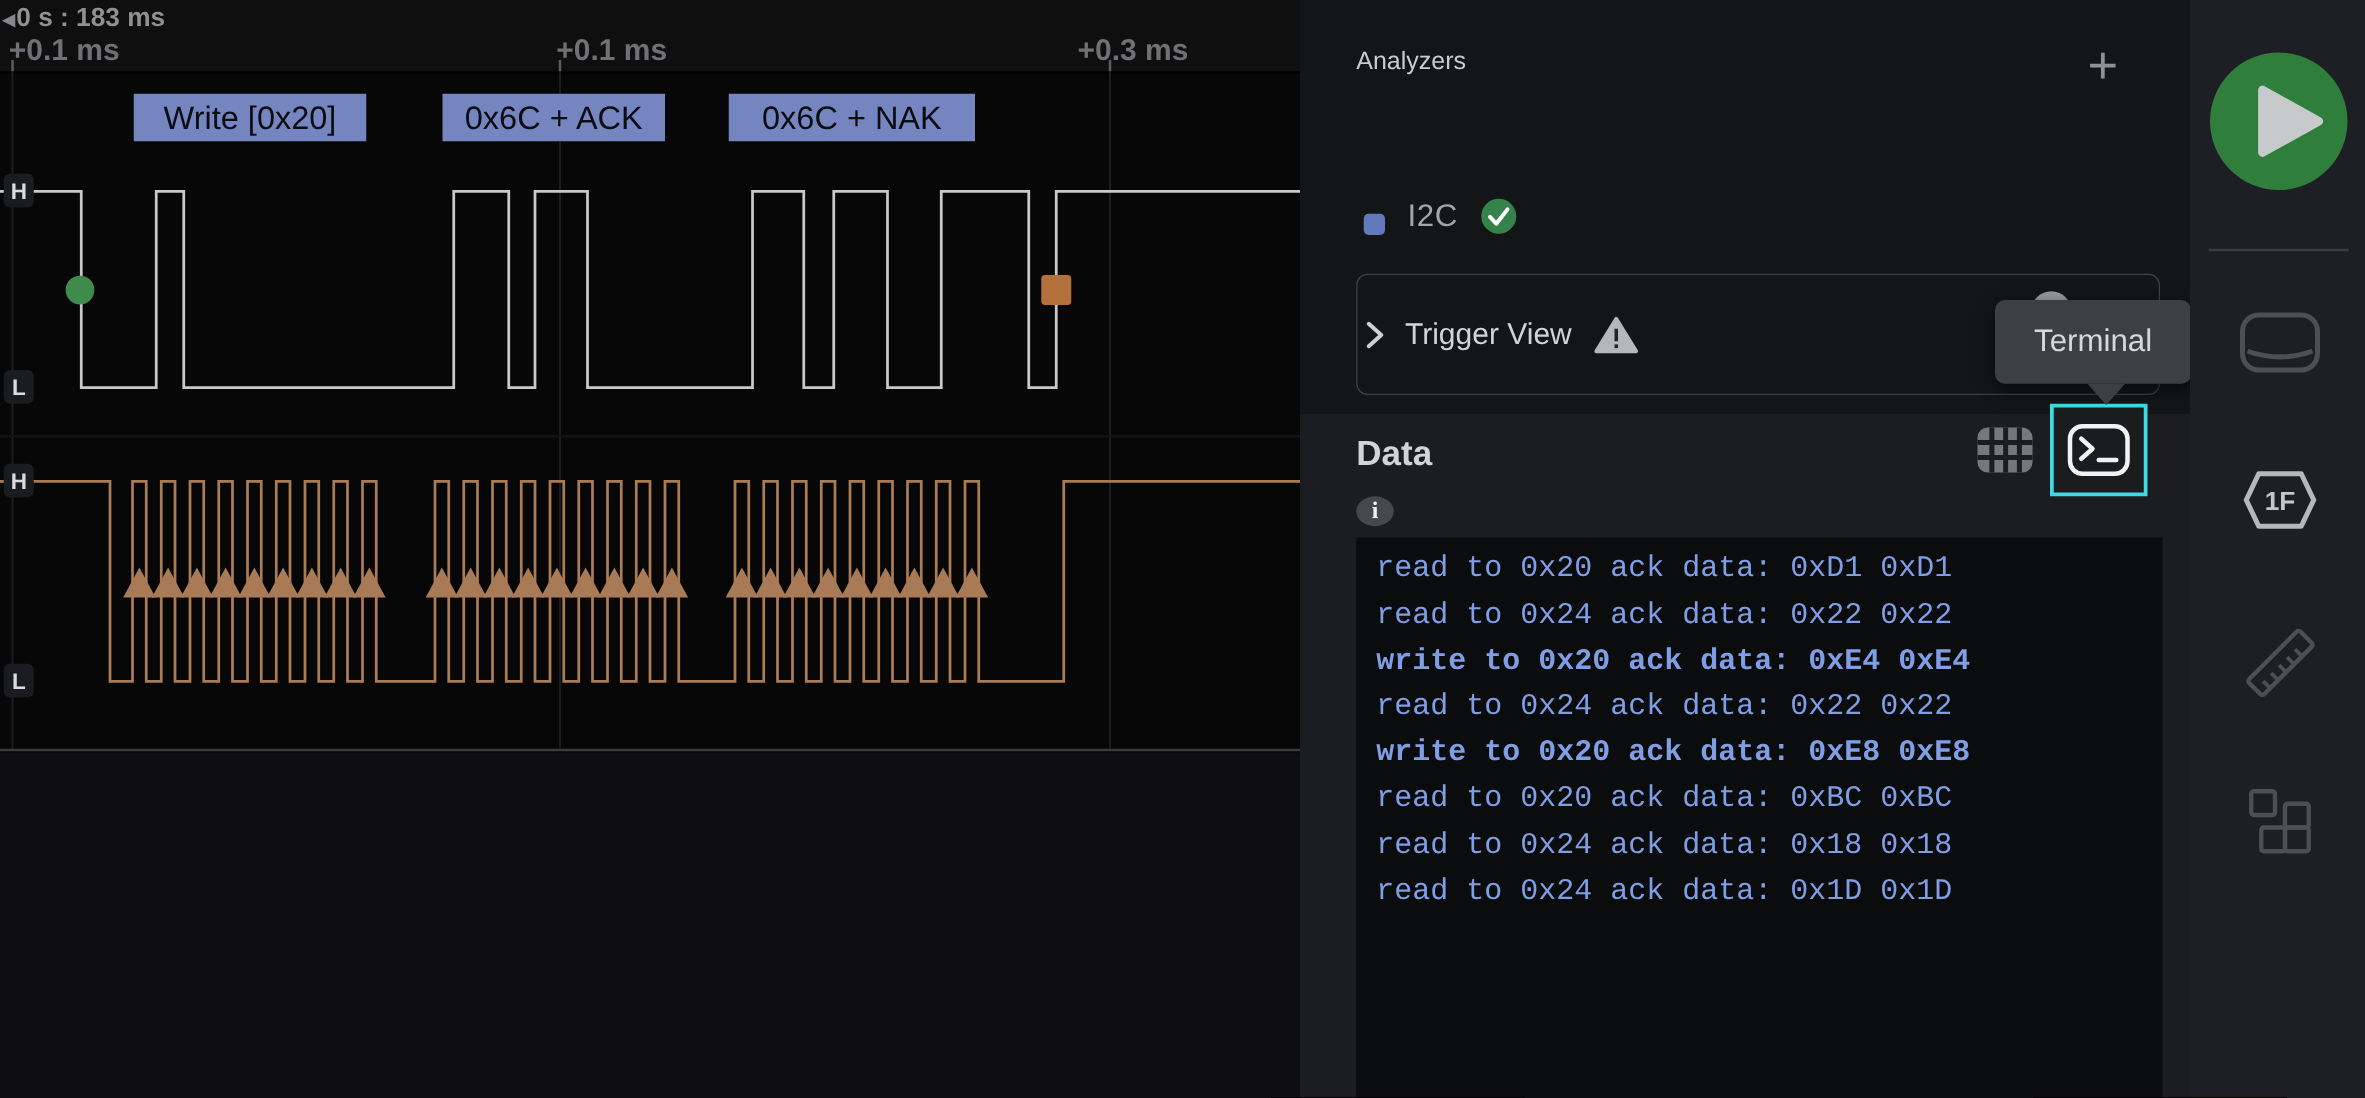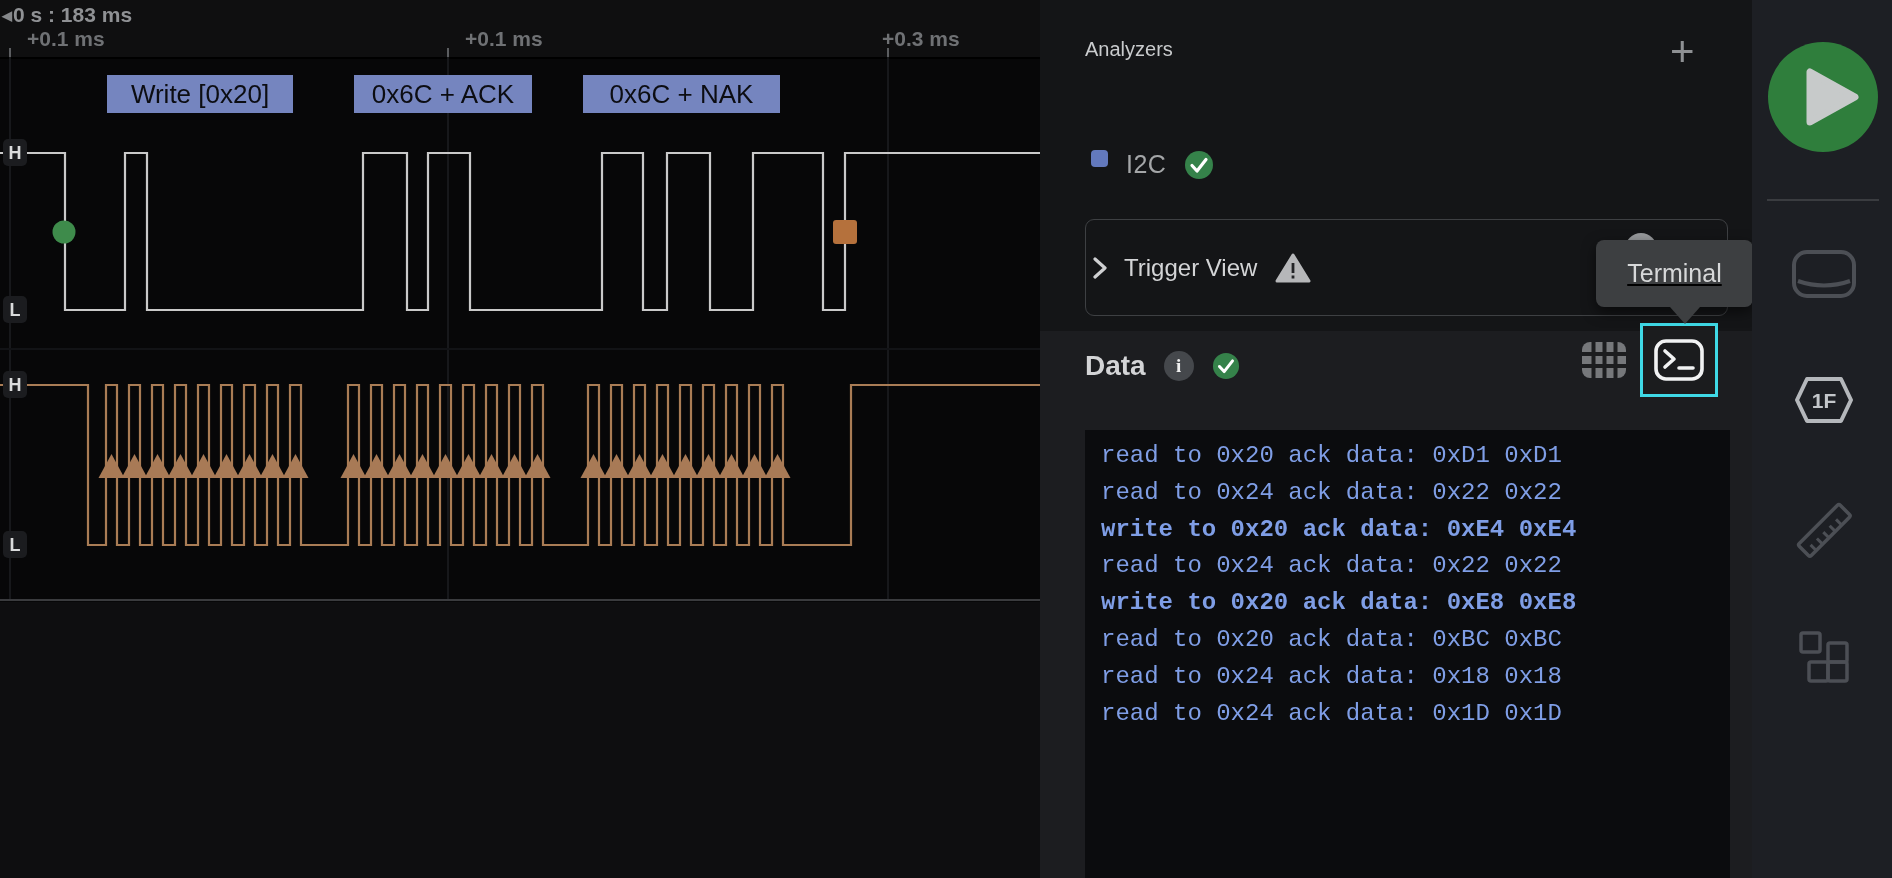--- a/index.html
+++ b/index.html
@@ -4,45 +4,45 @@
 <style>
   html,body{margin:0;padding:0;background:#000;}
   .stage{position:relative;width:1892px;height:878px;overflow:hidden;background:#070708;
          font-family:"Liberation Sans",sans-serif;}
   
   .ruler{position:absolute;left:0;top:0;width:1040px;height:57px;background:#0f0f10;
          border-bottom:2px solid #000;}
   .ruler-primary{position:absolute;left:2px;top:3px;font-size:21px;font-weight:bold;color:#8f9194;
                  display:flex;align-items:center;gap:1px;}
   .ruler-primary .tri{font-size:13px;line-height:21px;color:#85878a;}
-  .ruler-marker{position:absolute;top:27px;font-size:21px;font-weight:bold;color:#6f7174;white-space:nowrap;margin-left:20px;}
+  .ruler-marker{position:absolute;top:27px;font-size:24px;font-weight:bold;color:#6f7174;white-space:nowrap;}
   .wave-lower{position:absolute;left:0;top:602px;width:1040px;height:276px;background:#0e0e10;}
   #wave{position:absolute;left:0;top:0;}
   
   .panel-top{position:absolute;left:1040px;top:0;width:712px;height:331px;background:#141517;}
   .panel-bottom{position:absolute;left:1040px;top:331px;width:712px;height:547px;background:#1c1d20;}
   .analyzers-title{position:absolute;left:1085px;top:38px;font-size:20px;font-weight:400;color:#c9cbcd;}
   .add-btn{position:absolute;left:1664px;top:30px;font-size:42px;font-weight:300;color:#8e9093;
            background:none;border:none;cursor:pointer;line-height:1;}
-  .i2c-row{position:absolute;left:1091px;top:150px;display:flex;align-items:flex-start;gap:18px;height:38px;}
+  .i2c-row{position:absolute;left:1091px;top:150px;display:flex;align-items:flex-end;gap:18px;height:38px;}
   .i2c-swatch{width:17px;height:17px;border-radius:4px;}
   .i2c-label{font-size:25px;color:#a4a6a8;letter-spacing:.5px;}
   .trigger-card{position:absolute;left:1085px;top:219px;width:643px;height:97px;box-sizing:border-box;
                 border:1.5px solid #3e4043;border-radius:9px;display:flex;align-items:center;
                 padding-left:7px;gap:17px;}
   .trigger-label{font-size:24px;color:#d3d4d6;}
   .help-circle{position:absolute;left:1625px;top:233px;width:32px;height:32px;border-radius:50%;
                background:#97999c;border:none;}
   .tooltip{position:absolute;left:1596px;top:240px;width:157px;height:67px;background:#3d3f41;
            border-radius:8px;display:flex;align-items:center;justify-content:center;
-           box-shadow:0 5px 14px rgba(0,0,0,.55);text-decoration:underline;}
+           box-shadow:0 5px 14px rgba(0,0,0,.55);}
   .tooltip span{font-size:25px;color:#d7d8d9;}
   .tooltip::after{content:'';position:absolute;left:74px;top:100%;width:0;height:0;
                   border:15px solid transparent;border-bottom:0;border-top:17px solid #3d3f41;}
-  .data-row{position:absolute;left:1085px;top:347px;display:flex;align-items:center;gap:18px;height:38px;}
+  .data-row{position:absolute;left:1085px;top:347px;display:flex;gap:18px;height:38px;flex-direction:column;}
   .data-title{font-size:28px;font-weight:bold;color:#d3d4d6;}
   .info-circle{width:30px;height:30px;border-radius:50%;background:#45484c;display:flex;
                align-items:center;justify-content:center;border:none;}
   .info-circle span{font-family:"Liberation Serif",serif;font-weight:bold;font-size:19px;color:#f0f0f0;}
   .grid-btn{position:absolute;left:1581px;top:341px;width:46px;height:38px;background:none;border:none;padding:0;cursor:pointer;}
   .term-btn{position:absolute;left:1640px;top:323px;width:78px;height:74px;box-sizing:border-box;
             background:#1b1c1e;border:3px solid #3fd9e6;display:flex;align-items:center;
             justify-content:center;cursor:pointer;}
   .terminal{position:absolute;left:1085px;top:430px;width:645px;height:448px;background:#0b0c0e;
             box-sizing:border-box;padding:8px 0 0 16px;overflow:hidden;}

